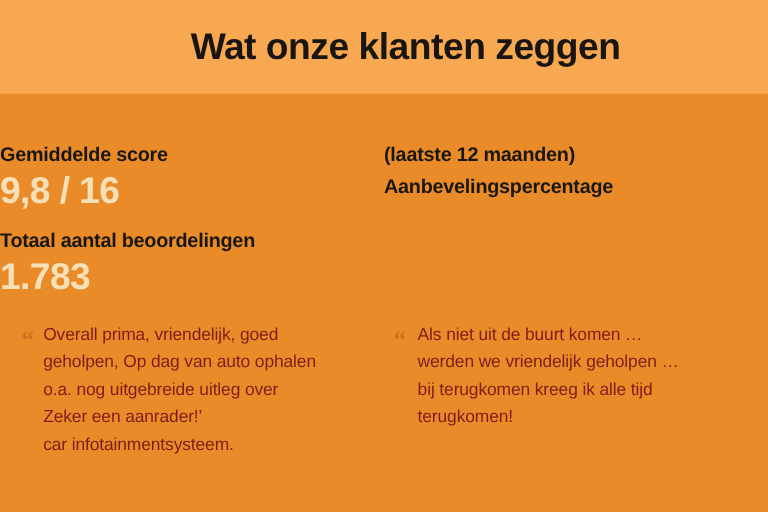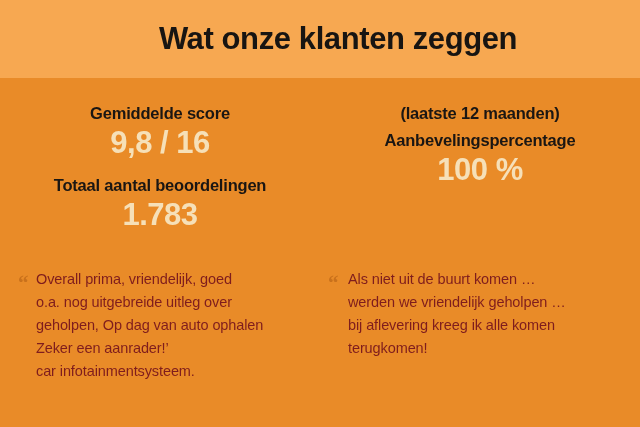--- a/index.html
+++ b/index.html
@@ -50,22 +50,22 @@
     position: absolute;
     left: 0;
     top: 78px;
     width: 640px;
     height: 186px;
     display: flex;
   }
   .stats-col {
     width: 320px;
     box-sizing: border-box;
-    padding-top: 24px;
-    text-align: center;
+    padding-top: 40px;
+    text-align: left;
   }
 
   .stat-label {
     font-size: 16.5px;
     font-weight: bold;
     color: #1A1613;
     line-height: 22px;
     letter-spacing: -0.2px;
     white-space: nowrap;
   }
@@ -153,44 +153,43 @@
     </div>
 
     <div class="stats-col right">
       <div class="stat-block">
         <div class="stat-label">
           <span class="sub">(laatste 12 maanden)</span>
         </div>
       </div>
       <div class="stat-block">
         <div class="stat-label">Aanbevelingspercentage</div>
-        <div class="stat-value">100 %</div>
       </div>
     </div>
 
   </div>
 
   <div class="quotes">
 
     <div class="quote-col left">
       <span class="quote-mark">“</span>
       <div class="quote-text">
         <span class="line">Overall prima, vriendelijk, goed</span>
+        <span class="line">geholpen, Op dag van auto ophalen</span>
         <span class="line">o.a. nog uitgebreide uitleg over</span>
-        <span class="line">geholpen, Op dag van auto ophalen</span>
         <span class="line">Zeker een aanrader!’</span>
         <span class="line">car infotainmentsysteem.</span>
       </div>
     </div>
 
     <div class="quote-col right">
       <span class="quote-mark">“</span>
       <div class="quote-text">
         <span class="line">Als niet uit de buurt komen …</span>
         <span class="line">werden we vriendelijk geholpen …</span>
-        <span class="line">bij aflevering kreeg ik alle komen</span>
+        <span class="line">bij terugkomen kreeg ik alle tijd</span>
         <span class="line">terugkomen!</span>
       </div>
     </div>
 
   </div>
 
 </div>
 
 </body></html>

